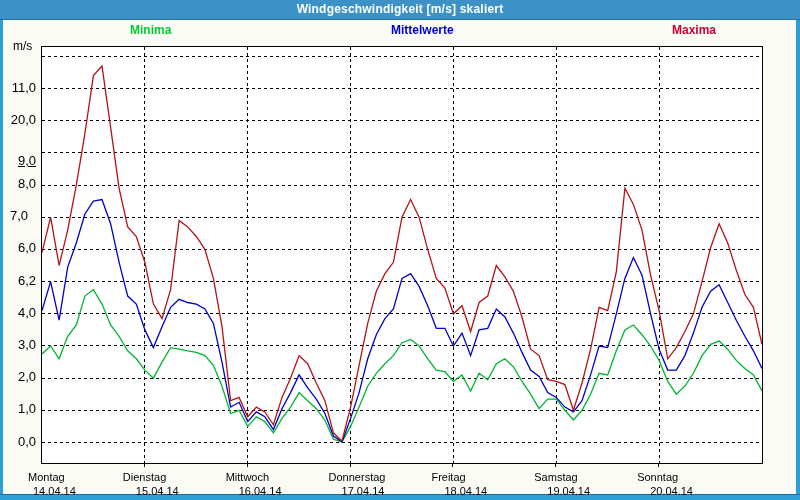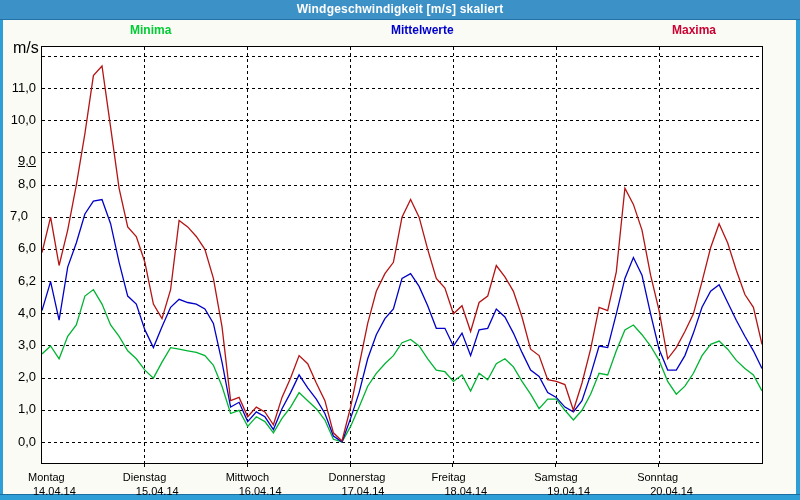--- a/index.html
+++ b/index.html
@@ -12,21 +12,21 @@
     position:absolute;left:0;top:0;width:800px;height:19px;
     background:#3C91C6;border-bottom:1px solid #2471A8;
     color:#ffffff;font-size:12px;font-weight:bold;
     text-align:center;line-height:19px;letter-spacing:0.2px;
   }
   .win-border{position:absolute;background:#2E9FD6;}
   .wb-left{left:0;top:20px;bottom:0;width:3px;}
   .wb-right{right:0;top:20px;bottom:0;width:4px;}
   .wb-bottom{left:0;right:0;bottom:0;height:5px;border-top:1px solid #1A6FA0;}
   .legend-item{position:absolute;top:23px;font-size:12px;font-weight:bold;white-space:nowrap;}
-  .unit-label{position:absolute;left:13px;top:39px;font-size:16px;color:#000;}
+  .unit-label{position:absolute;left:13px;top:39px;font-size:12px;color:#000;}
   .plot{
     position:absolute;left:41px;top:46px;width:720px;height:416px;
     border:1px solid #000;background:#ffffff;
   }
   .ytick{
     position:absolute;width:34px;text-align:right;font-size:13px;color:#000;
     height:14px;line-height:14px;left:2px;
   }
   .xtick-day{position:absolute;top:471px;font-size:11px;color:#000;white-space:nowrap;}
   .xtick-date{position:absolute;top:485px;font-size:11px;color:#000;white-space:nowrap;}
@@ -55,21 +55,21 @@
       <div class="ytick" style="top: 434.5px;">0,0</div>
       <div class="ytick" style="top: 402.32px;">1,0</div>
       <div class="ytick" style="top: 370.14px;">2,0</div>
       <div class="ytick" style="top: 337.96px;">3,0</div>
       <div class="ytick" style="top: 305.78px;">4,0</div>
       <div class="ytick" style="top: 273.6px;">6,2</div>
       <div class="ytick" style="top: 241.42px;">6,0</div>
       <div class="ytick" style="top: 209.24px; text-align: center;">7,0</div>
       <div class="ytick" style="top: 177.06px;">8,0</div>
       <div class="ytick" style="top: 154px; text-decoration: underline;">9,0</div>
-      <div class="ytick" style="top: 112.7px;">10,0</div>
+      <div class="ytick" style="top: 112.7px;">20,0</div>
       <div class="ytick" style="top: 80.52px;">11,0</div>
     </div>
 
   <div class="plot">
     <svg id="chart-svg" width="720" height="416">
         <line x1="0" y1="395.5" x2="720" y2="395.5" stroke="#000" stroke-width="1" stroke-dasharray="3,3" shape-rendering="crispEdges"></line>
         <line x1="0" y1="363.32" x2="720" y2="363.32" stroke="#000" stroke-width="1" stroke-dasharray="3,3" shape-rendering="crispEdges"></line>
         <line x1="0" y1="331.14" x2="720" y2="331.14" stroke="#000" stroke-width="1" stroke-dasharray="3,3" shape-rendering="crispEdges"></line>
         <line x1="0" y1="298.96000000000004" x2="720" y2="298.96000000000004" stroke="#000" stroke-width="1" stroke-dasharray="3,3" shape-rendering="crispEdges"></line>
         <line x1="0" y1="266.78" x2="720" y2="266.78" stroke="#000" stroke-width="1" stroke-dasharray="3,3" shape-rendering="crispEdges"></line>

